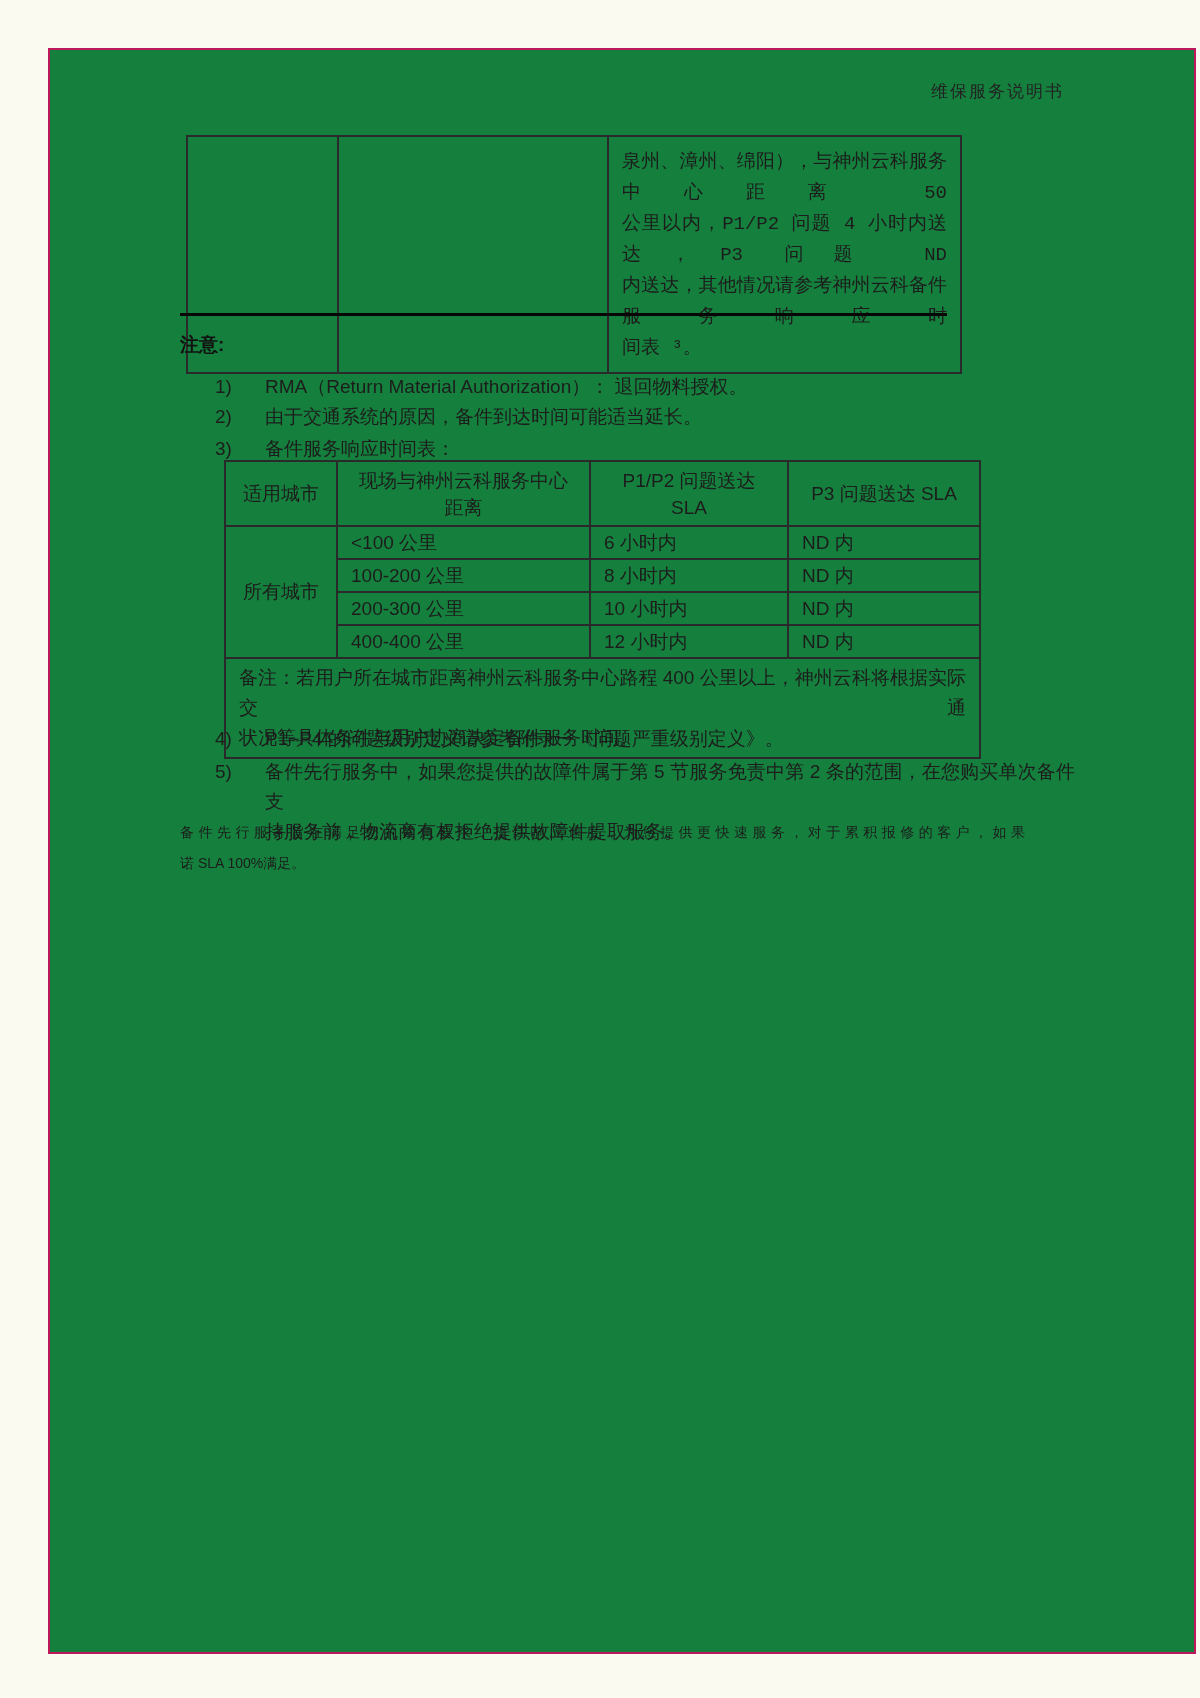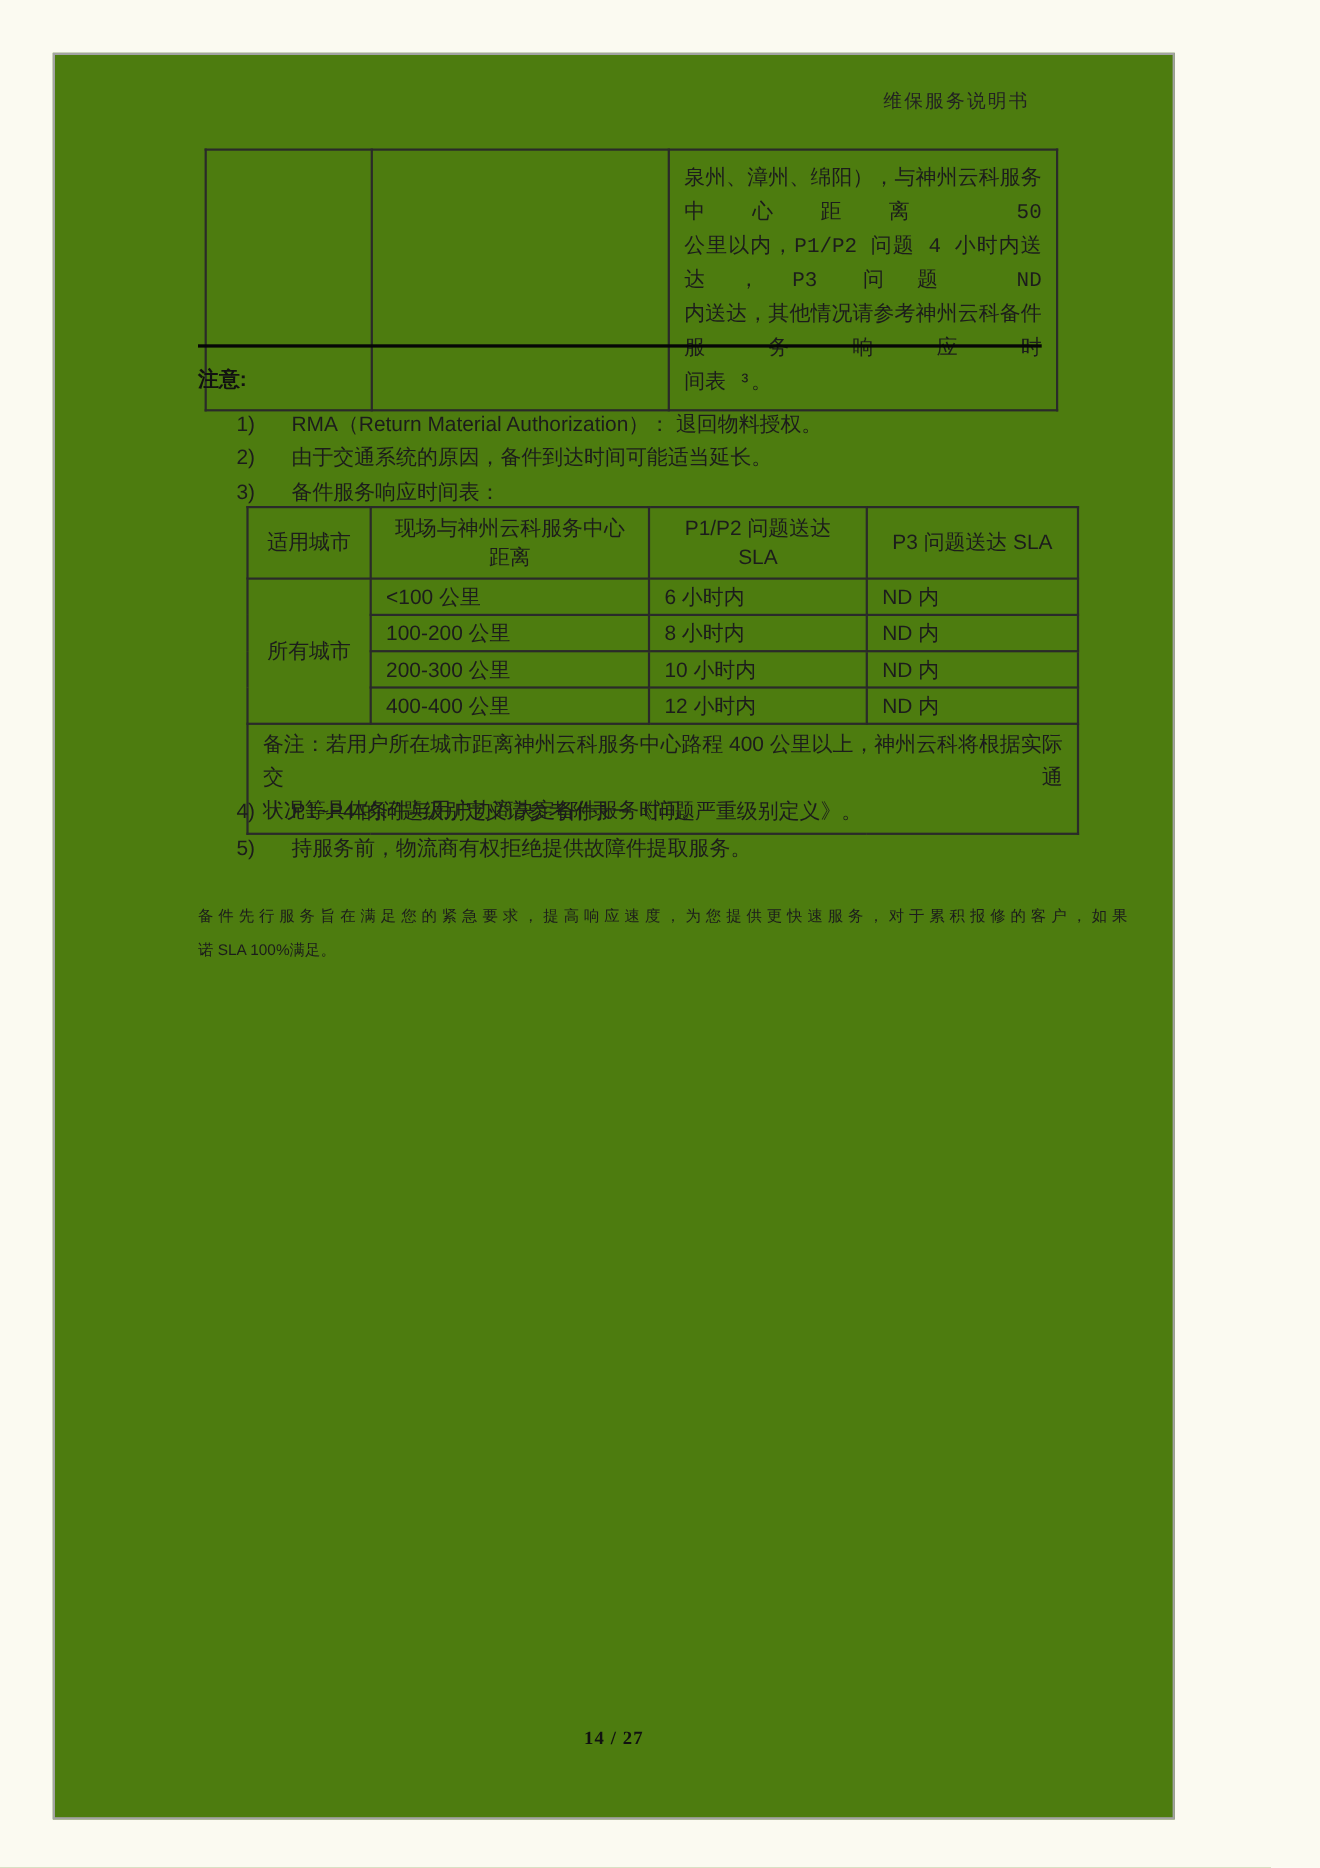--- a/index.html
+++ b/index.html
@@ -5,22 +5,22 @@
   * { margin:0; padding:0; box-sizing:border-box; }
   html,body { width:1200px; height:1698px; }
   body {
     background:#fbfaf1;
     font-family:"Liberation Sans", sans-serif;
     color:#1c1c1c;
     position:relative;
     overflow:hidden;
   }
   .page {
-    position:absolute; left:48px; top:48px; width:1020px; height:1606px;
-    background:#4d7c0f; border:2px solid #a3a3a3;
+    position:absolute; left:48px; top:48px; width:1148px; height:1606px;
+    background:#15803d; border:2px solid #be185d;
   }
   .doc-title {
     position:absolute; top:30px; right:130px;
     font-family:"Liberation Serif", serif;
     font-size:17px; color:#222; letter-spacing:2px;
   }
   
   .cont-table { position:absolute; left:136px; top:85px; width:774px; }
   .cont-table table { width:100%; border-collapse:collapse; table-layout:fixed; }
   .cont-table td { border:2px solid #2a2a2a; vertical-align:top; }
@@ -152,24 +152,24 @@
       </table>
   </div>
 
   <div class="list-item li-4">
     <span class="num">4)</span>
     <div class="itxt">P1~P4 的问题级别定义请参考附录一《问题严重级别定义》。</div>
   </div>
   <div class="list-item li-5">
     <span class="num">5)</span>
     <div class="itxt">
+      <div class="jline">备件先行服务中，如果您提供的故障件属于第 5 节服务免责中第 2 条的范围，在您购买单次备件支</div>
       <div>持服务前，物流商有权拒绝提供故障件提取服务。</div>
     </div>
   </div>
 
   <div class="closing">
     <div class="jline">备件先行服务旨在满足您的紧急要求，提高响应速度，为您提供更快速服务，对于累积报修的客户，如果</div>
     <div>诺 SLA 100%满足。</div>
   </div>
 
-  <div class="page-number">14  /  27</div>
 
 </div>
 
 </body></html>

